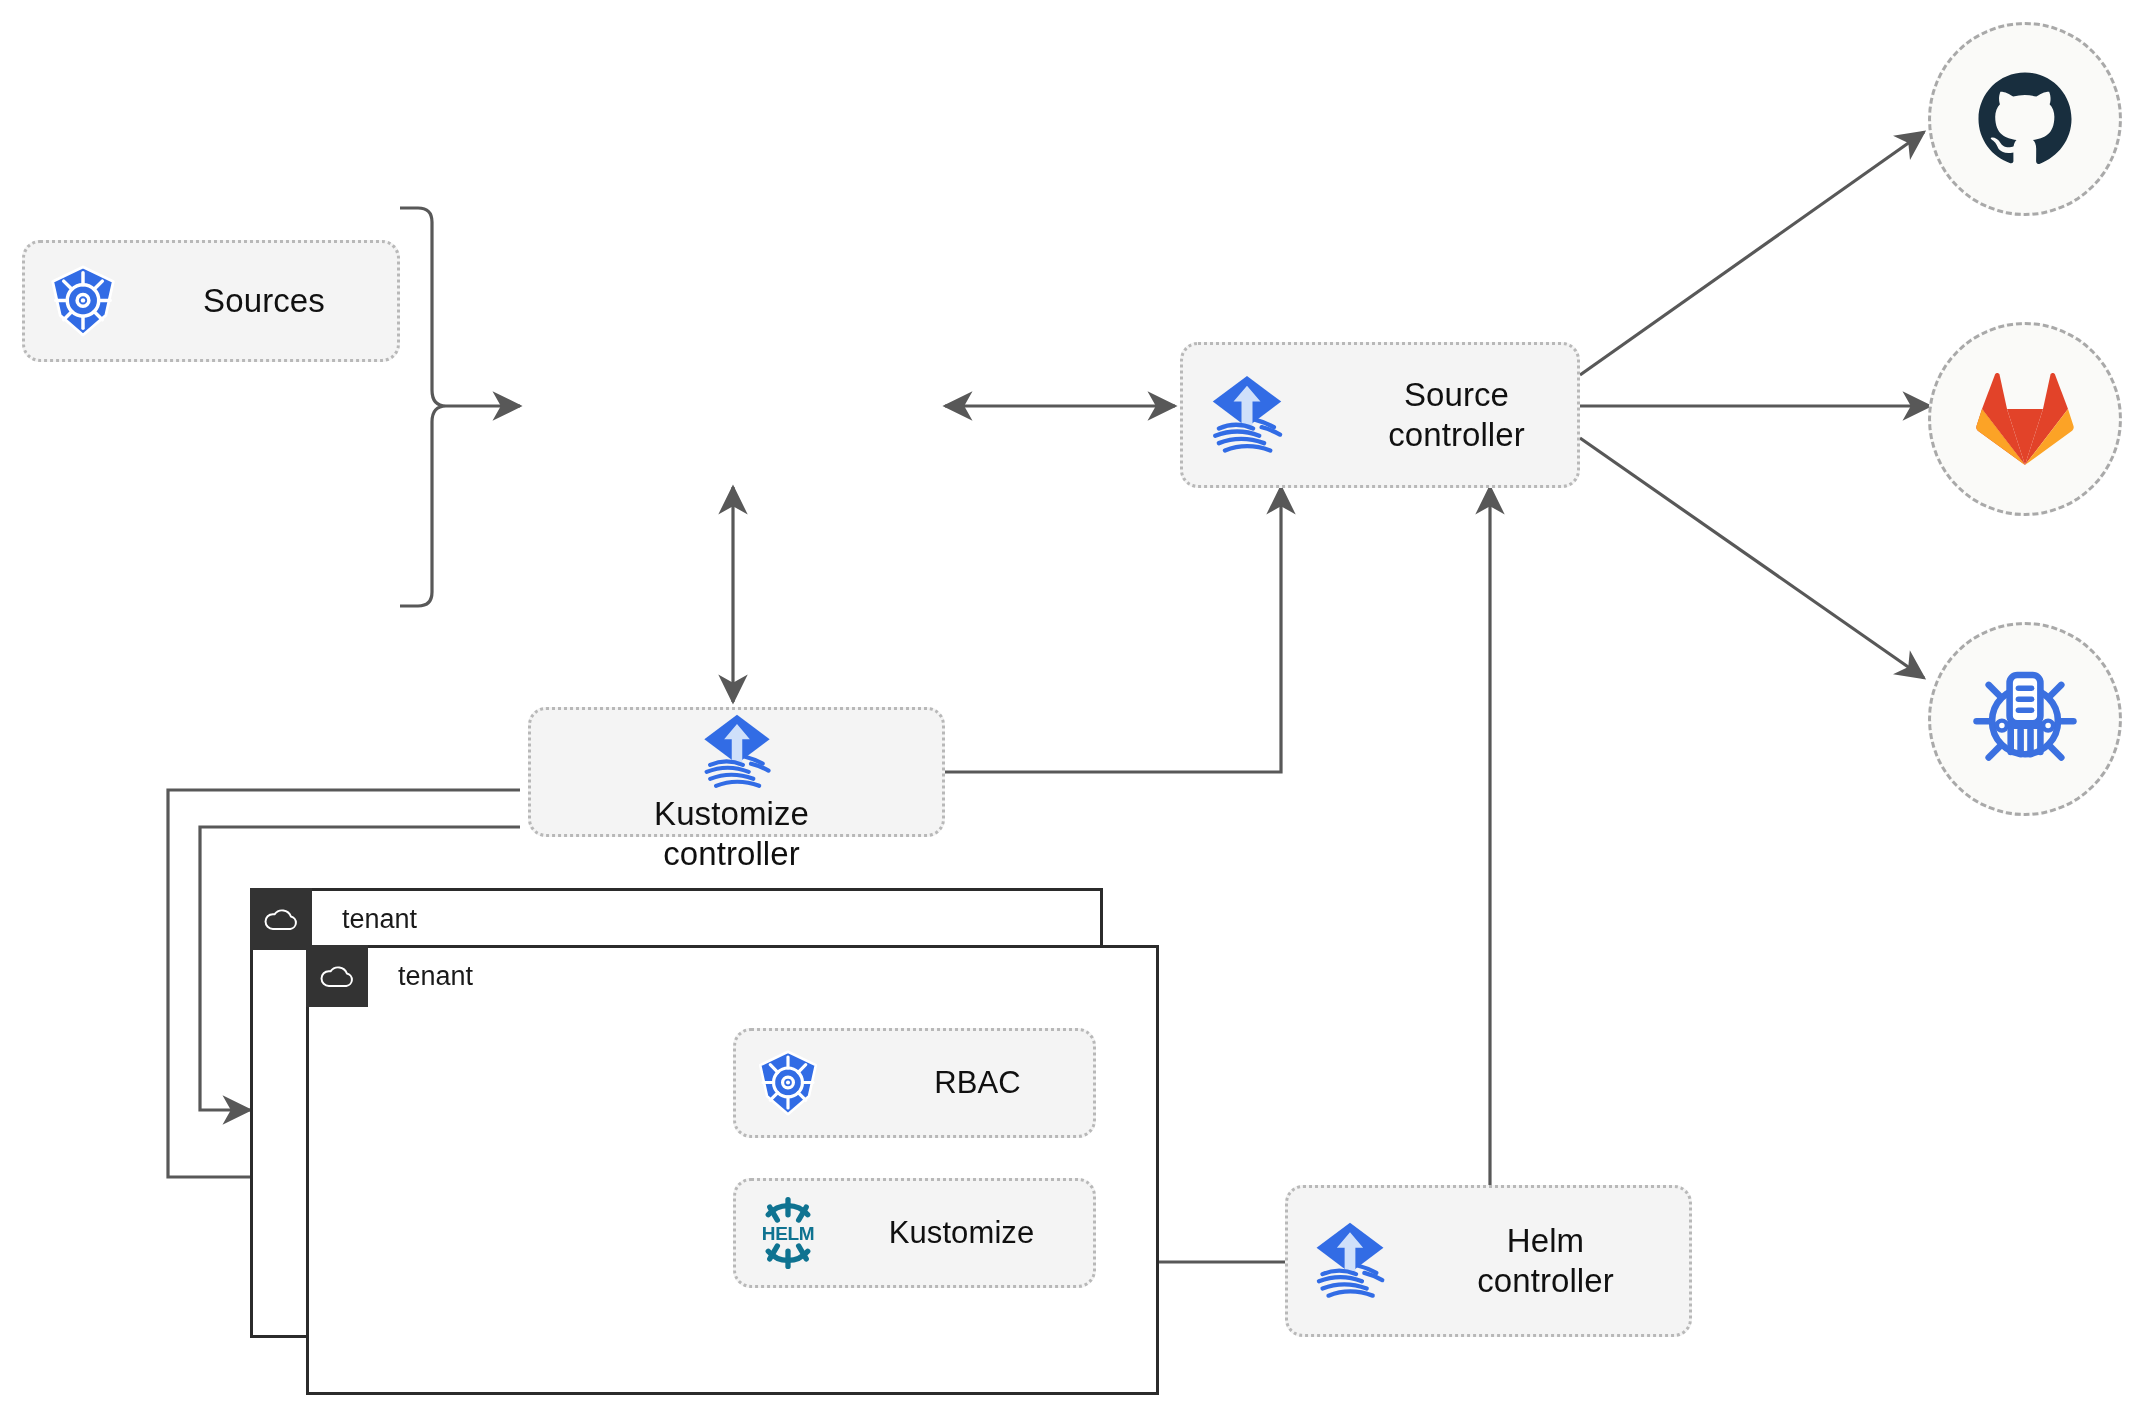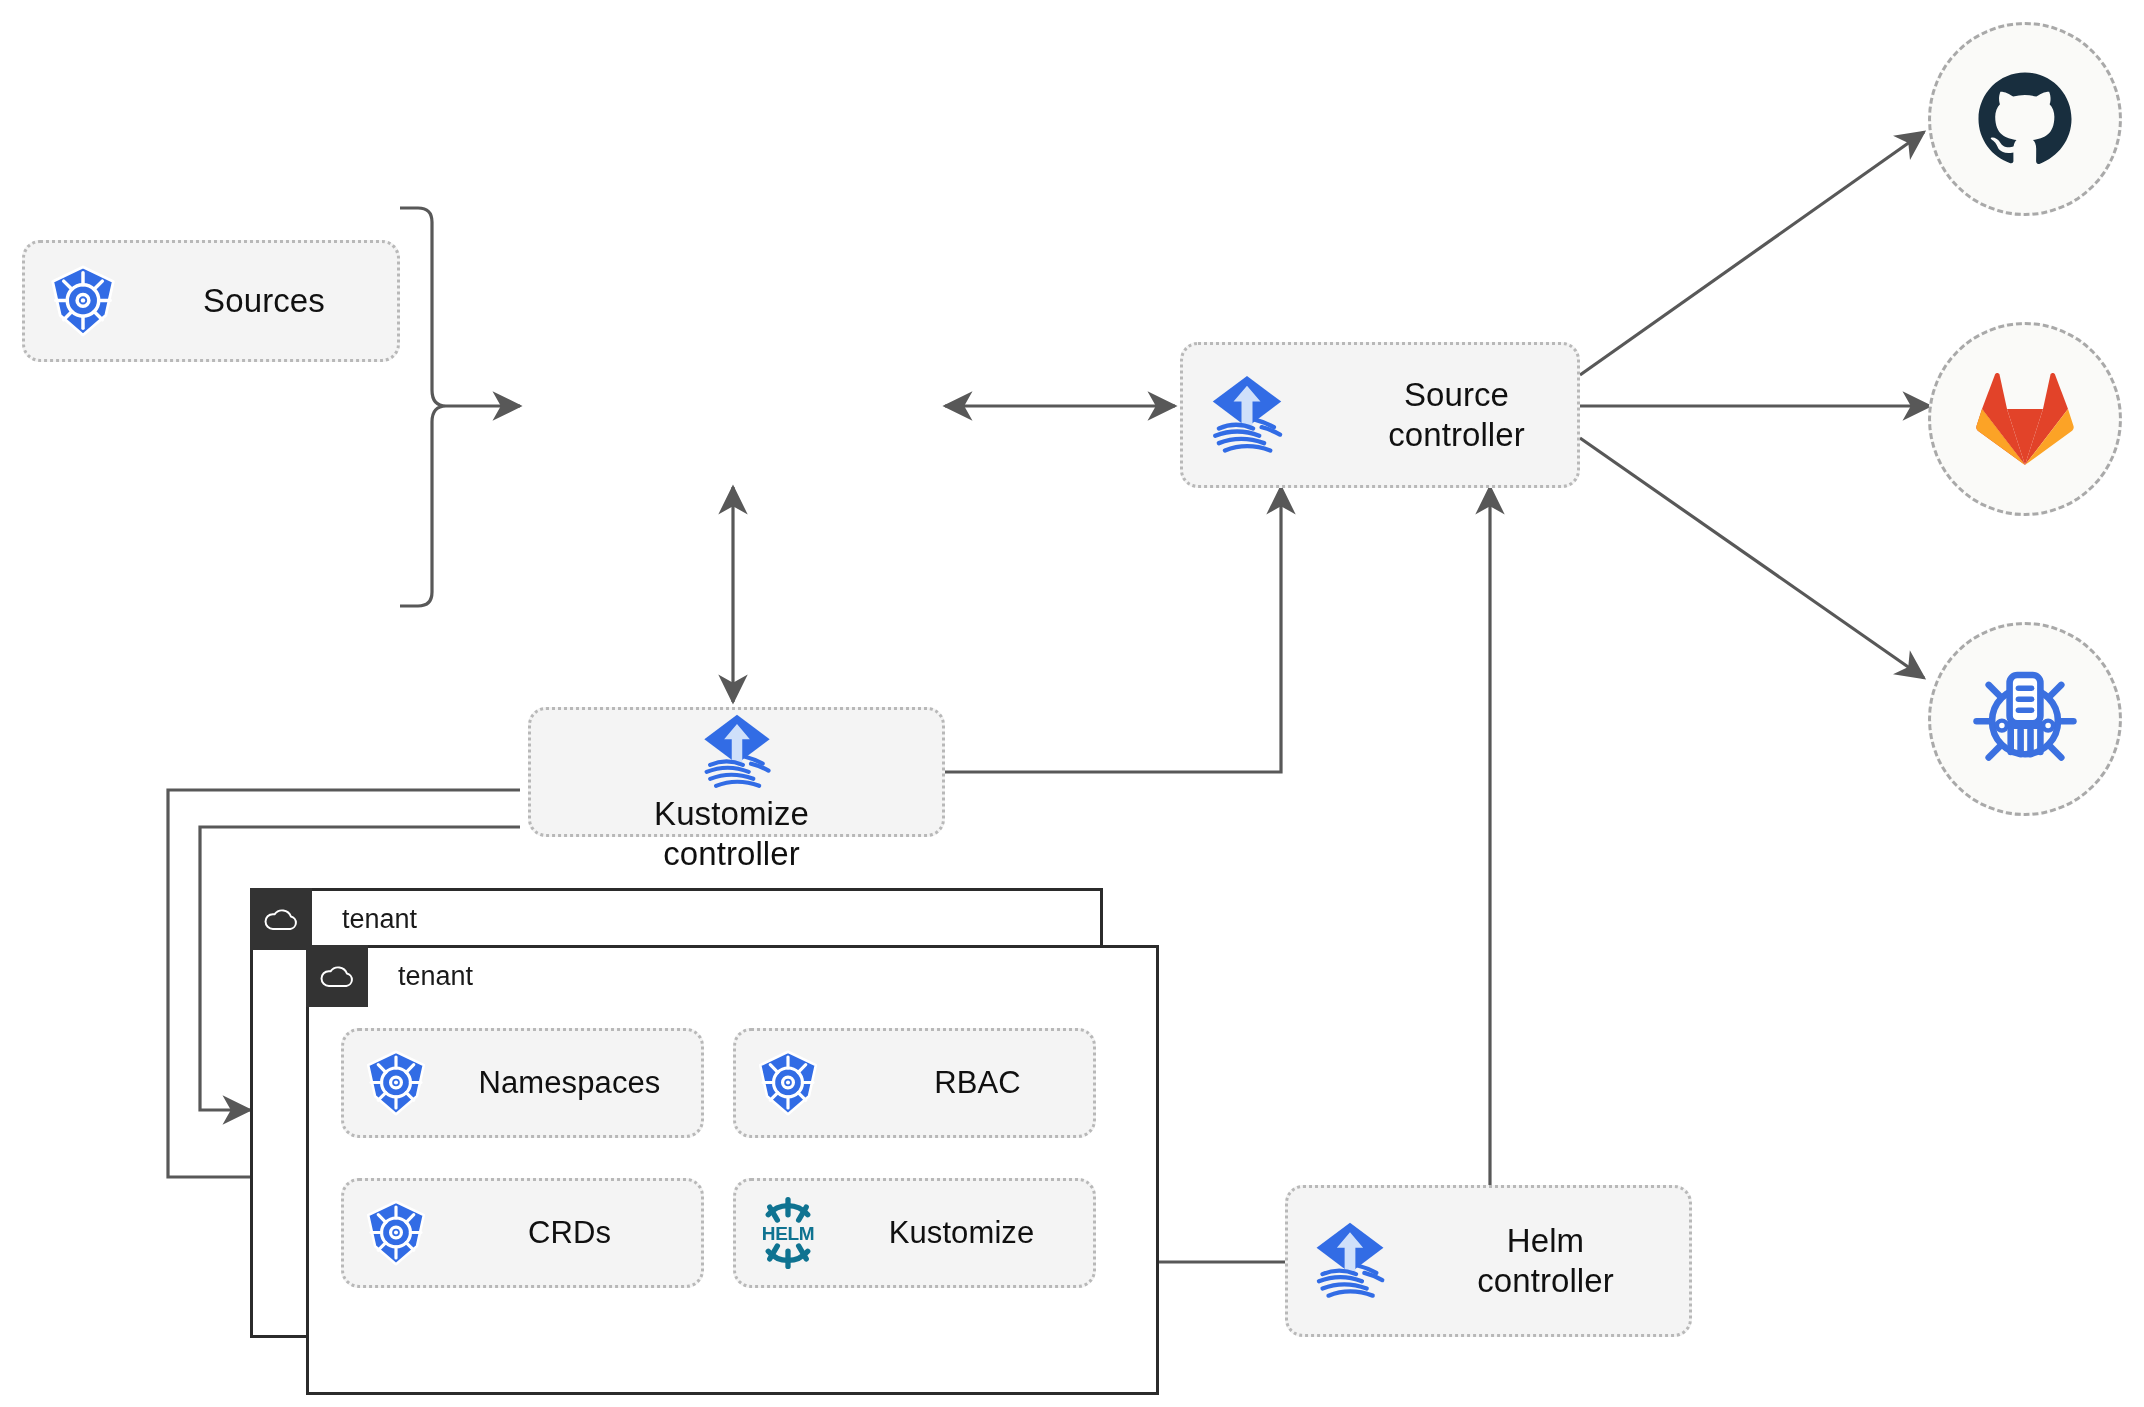--- a/index.html
+++ b/index.html
@@ -258,41 +258,20 @@
     <div class="tenant-tab">
       <span class="tabicon">
         <svg width="36" height="26" viewBox="0 0 40 28" aria-hidden="true">
           <path d="M11 25 a8.2 8.2 0 0 1 0-16.4 c.6 0 1.2.06 1.8.2 A10.4 10.4 0 0 1 31 11.2 a7 7 0 0 1 -.6 13.8 Z" fill="none" stroke="#ffffff" stroke-width="2.2" stroke-linejoin="round"></path>
         </svg>
       </span>
       <span class="tabtext">tenant</span>
     </div>
   </div>
 
-  <div class="node" style="left:341px;top:1028px;width:363px;height:110px;z-index:9;">
-    <span class="ico" style="width:104px;">
-      <svg width="68" height="68" viewBox="0 0 64 64" aria-hidden="true">
-        <path d="M32 2.6 58.2 15.2 51.7 44.4 32 61.4 12.3 44.4 5.8 15.2Z" fill="#326CE5" stroke="#fff" stroke-width="2.4" stroke-linejoin="round"></path>
-        <g fill="none" stroke="#fff" stroke-width="3" stroke-linecap="round">
-          <circle cx="32" cy="31.5" r="13.6"></circle>
-          <path d="M32 17.9 L32 7.5"></path>
-            <path d="M32 45.1 L32 55.5"></path>
-          <path d="M18.4 31.5 L8.5 31.5"></path>
-            <path d="M45.6 31.5 L55.5 31.5"></path>
-          <path d="M22.4 21.9 L15.3 14.8"></path>
-            <path d="M41.6 41.1 L48.7 48.2"></path>
-          <path d="M41.6 21.9 L48.7 14.8"></path>
-            <path d="M22.4 41.1 L15.3 48.2"></path>
-        </g>
-        <circle cx="32" cy="31.5" r="5.1" fill="none" stroke="#fff" stroke-width="3"></circle>
-        <circle cx="32" cy="31.5" r="1.9" fill="#fff"></circle>
-      </svg>
-    </span>
-    <span class="lbl" style="font-size:31px;">Namespaces</span>
-  </div>
 
   <div class="node" style="left:733px;top:1028px;width:363px;height:110px;z-index:9;gap:32px;">
     <span class="ico" style="width:104px;">
       <svg width="68" height="68" viewBox="0 0 64 64" aria-hidden="true">
         <path d="M32 2.6 58.2 15.2 51.7 44.4 32 61.4 12.3 44.4 5.8 15.2Z" fill="#326CE5" stroke="#fff" stroke-width="2.4" stroke-linejoin="round"></path>
         <g fill="none" stroke="#fff" stroke-width="3" stroke-linecap="round">
           <circle cx="32" cy="31.5" r="13.6"></circle>
           <path d="M32 17.9 L32 7.5"></path>
             <path d="M32 45.1 L32 55.5"></path>
           <path d="M18.4 31.5 L8.5 31.5"></path>
@@ -302,41 +281,20 @@
           <path d="M41.6 21.9 L48.7 14.8"></path>
             <path d="M22.4 41.1 L15.3 48.2"></path>
         </g>
         <circle cx="32" cy="31.5" r="5.1" fill="none" stroke="#fff" stroke-width="3"></circle>
         <circle cx="32" cy="31.5" r="1.9" fill="#fff"></circle>
       </svg>
     </span>
     <span class="lbl" style="font-size:31px;">RBAC</span>
   </div>
 
-  <div class="node" style="left:341px;top:1178px;width:363px;height:110px;z-index:9;">
-    <span class="ico" style="width:104px;">
-      <svg width="68" height="68" viewBox="0 0 64 64" aria-hidden="true">
-        <path d="M32 2.6 58.2 15.2 51.7 44.4 32 61.4 12.3 44.4 5.8 15.2Z" fill="#326CE5" stroke="#fff" stroke-width="2.4" stroke-linejoin="round"></path>
-        <g fill="none" stroke="#fff" stroke-width="3" stroke-linecap="round">
-          <circle cx="32" cy="31.5" r="13.6"></circle>
-          <path d="M32 17.9 L32 7.5"></path>
-            <path d="M32 45.1 L32 55.5"></path>
-          <path d="M18.4 31.5 L8.5 31.5"></path>
-            <path d="M45.6 31.5 L55.5 31.5"></path>
-          <path d="M22.4 21.9 L15.3 14.8"></path>
-            <path d="M41.6 41.1 L48.7 48.2"></path>
-          <path d="M41.6 21.9 L48.7 14.8"></path>
-            <path d="M22.4 41.1 L15.3 48.2"></path>
-        </g>
-        <circle cx="32" cy="31.5" r="5.1" fill="none" stroke="#fff" stroke-width="3"></circle>
-        <circle cx="32" cy="31.5" r="1.9" fill="#fff"></circle>
-      </svg>
-    </span>
-    <span class="lbl" style="font-size:31px;">CRDs</span>
-  </div>
 
   <div class="node" style="left:733px;top:1178px;width:363px;height:110px;z-index:9;">
     <span class="ico" style="width:104px;">
       <svg width="76" height="76" viewBox="0 0 100 100" aria-hidden="true">
         <g fill="none" stroke="#0F7391" stroke-width="7" stroke-linecap="round">
           <path d="M50 6 L50 26"></path>
           <path d="M26 16 L36 33"></path>
           <path d="M74 16 L64 33"></path>
           <path d="M50 94 L50 74"></path>
           <path d="M26 84 L36 67"></path>

